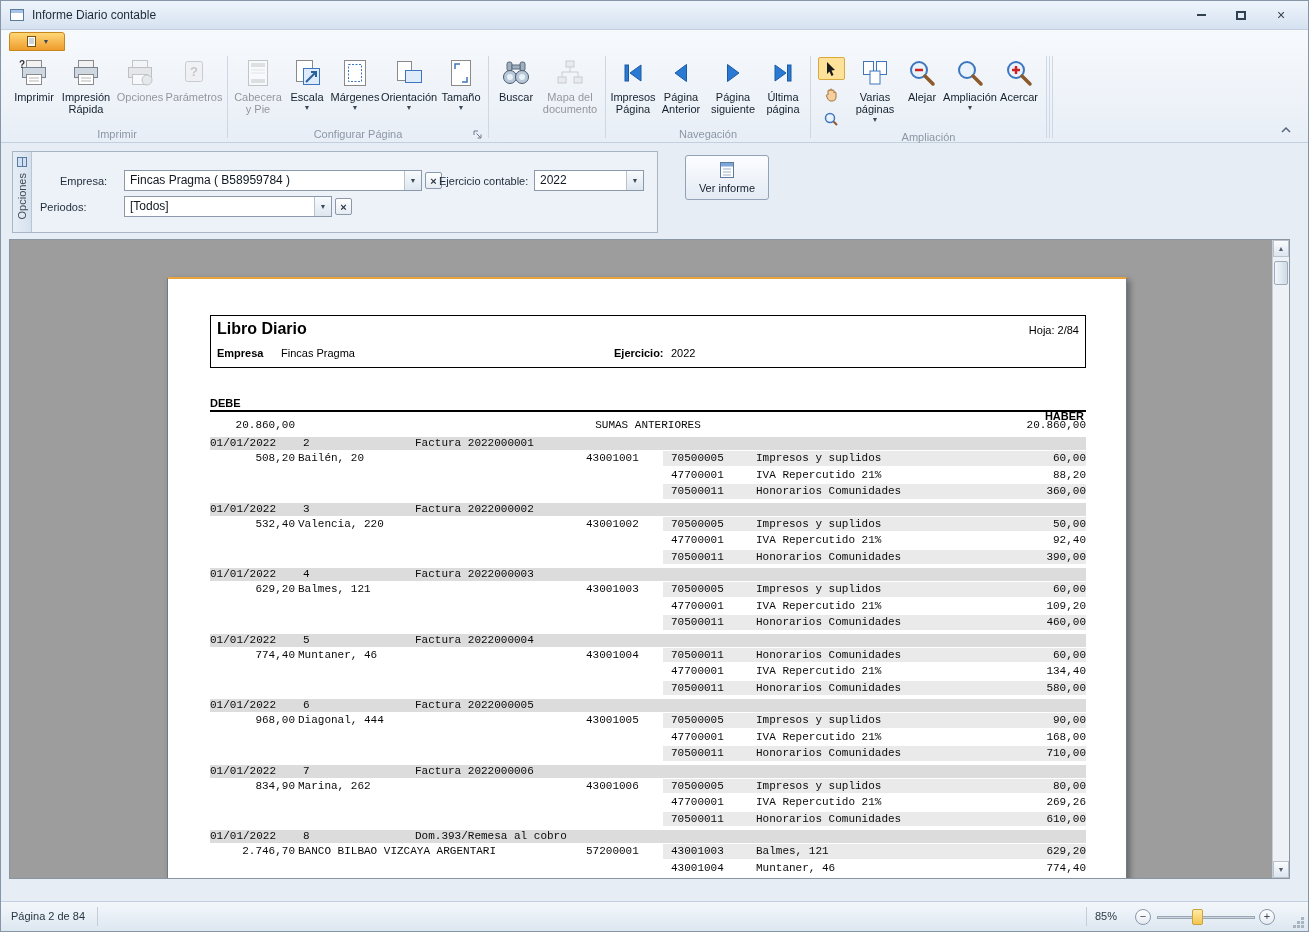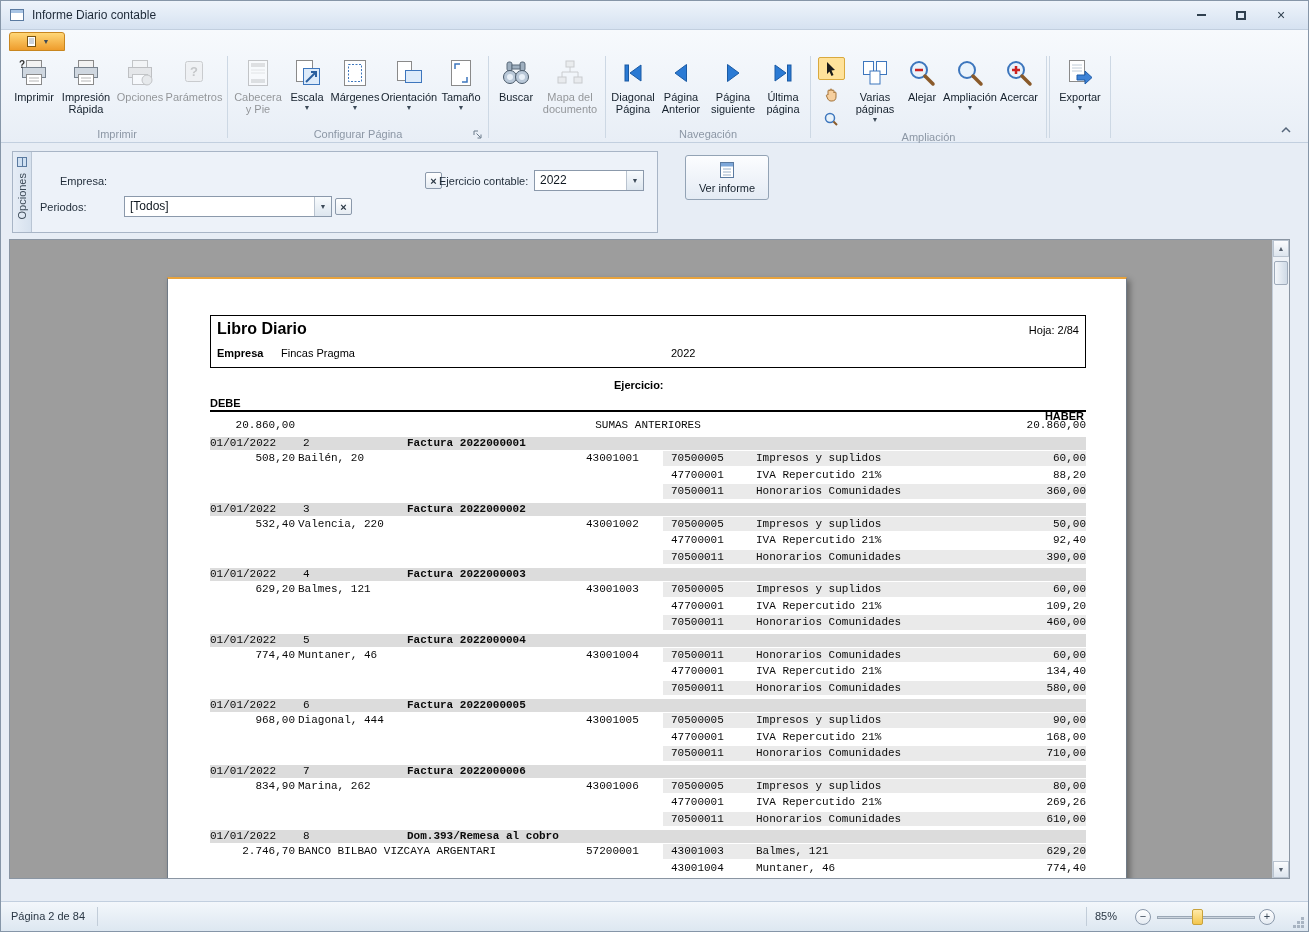--- a/index.html
+++ b/index.html
@@ -50,37 +50,37 @@
   .ver-informe .vi-label{font-size:11px;color:#15202c;}
 
   
   .preview{position:absolute;left:8px;top:238px;width:1281px;height:640px;background:var(--preview-background,#9d9d9d);border:1px solid #8a95a2;overflow:hidden;}
   .page{position:absolute;left:157px;top:37px;width:960px;height:675px;background:#fff;border:1px solid #6f7a86;border-top:2px solid var(--page-top-accent,#e8a33d);box-shadow:3px 3px 6px rgba(0,0,0,.35);}
   .doc-headerbox{position:absolute;left:42px;top:36px;width:876px;height:53px;border:1px solid #000;}
   .doc-title{position:absolute;left:6px;top:4px;font-size:16px;font-weight:bold;color:#000;}
   .doc-sheet{position:absolute;right:6px;top:8px;font-size:11px;color:#000;}
   .doc-empresa-label{position:absolute;left:6px;top:31px;font-size:11px;font-weight:bold;}
   .doc-empresa-value{position:absolute;left:70px;top:31px;font-size:11px;}
-  .doc-ejercicio-label{position:absolute;left:403px;top:31px;font-size:11px;font-weight:bold;margin-top:32px;}
+  .doc-ejercicio-label{position:absolute;left:403px;top:31px;font-size:11px;font-weight:bold;}
   .doc-ejercicio-value{position:absolute;left:460px;top:31px;font-size:11px;}
   .month-bar{position:absolute;left:42px;top:97px;width:876px;height:15px;background:#d3d3d3;border:1px solid #000;text-align:center;font-size:11px;font-weight:bold;line-height:13px;color:#000;}
   .debe{position:absolute;left:42px;top:118px;font-size:11px;font-weight:bold;color:#000;}
   .haber{position:absolute;right:42px;top:131px;font-size:11px;font-weight:bold;color:#000;}
   .thick-line{position:absolute;left:42px;top:131px;width:876px;height:2px;background:#000;}
   .journal{position:absolute;left:42px;top:137px;width:876px;font-family:"Liberation Mono","DejaVu Sans Mono",monospace;font-size:11px;color:#0a0a0a;}
   .jrow{position:relative;width:876px;}
   .jrow span{position:absolute;z-index:1;white-space:pre;}
   .sums{height:18px;line-height:18px;}
   .sums-label{left:0;right:0;text-align:center;}
   .entry-head{height:13px;line-height:13px;background:#dcdcdc;margin-top:3px;}
   .detail{height:16.5px;line-height:16.5px;}
   .credit-band{position:absolute;left:453px;right:0;top:1px;bottom:1px;background:#eaeaea;z-index:0;}
   .col-date{left:0;}
   .col-num{left:93px;}
-  .col-edesc{left:197px;font-weight:bold;}
+  .col-edesc{left:205px;}
   .col-damt{left:0;width:85px;text-align:right;}
   .col-ddesc{left:88px;}
   .col-dacct{left:376px;}
   .col-cacct{left:461px;}
   .col-cdesc{left:546px;}
   .col-camt{right:0;width:130px;text-align:right;}
 
   
   .vscroll{position:absolute;right:0;top:0;bottom:0;width:17px;background:#eef2f7;border-left:1px solid #c3cdd8;}
   .vs-btn{position:absolute;left:0;width:16px;height:17px;display:flex;align-items:center;justify-content:center;font-size:7px;color:#55606e;background:linear-gradient(#fbfcfe,#dde5ee);border:1px solid #b9c3cf;}
@@ -292,21 +292,21 @@
         <div class="rbuttons">
           <div class="rbtn" style="width:46px">
             <span class="ricon">
                 <svg width="26" height="26">
                   <g fill="#2a7ad4" stroke="#1a5aa4">
                     <rect x="5" y="5" width="3.5" height="16"></rect>
                     <polygon points="21,5 21,21 10,13"></polygon>
                   </g>
                 </svg>
               </span>
-            <span class="rlabel">Diagonal Página</span>
+            <span class="rlabel">Impresos Página</span>
           </div>
           <div class="rbtn" style="width:50px">
             <span class="ricon">
                 <svg width="26" height="26">
                   <polygon points="18.5,4.5 18.5,21.5 7,13" fill="#2a7ad4" stroke="#1a5aa4"></polygon>
                 </svg>
               </span>
             <span class="rlabel">Página Anterior</span>
           </div>
           <div class="rbtn" style="width:54px">
@@ -395,58 +395,44 @@
               </span>
             <span class="rlabel">Acercar</span>
           </div>
         </div>
         <div class="rgroup-label">Ampliación</div>
       </div>
       <div class="rsep"></div>
 
       <div class="rsep"></div>
 
-      <div class="rgroup">
-        <div class="rbuttons">
-          <div class="rbtn" style="width:52px">
-            <span class="ricon">
-                <svg width="30" height="30">
-                  <rect x="4.5" y="2.5" width="15" height="21" fill="#fff" stroke="#8a8a8a"></rect>
-                  <line x1="7" y1="7" x2="17" y2="7" stroke="#c0ccd8"></line>
-                  <line x1="7" y1="10" x2="17" y2="10" stroke="#c0ccd8"></line>
-                  <line x1="7" y1="13" x2="17" y2="13" stroke="#c0ccd8"></line>
-                  <path d="M12 17 h8 v-4 l7 6.5 -7 6.5 v-4 h-8 z" fill="#3d82d6" stroke="#1f5ca8"></path>
-                </svg>
-              </span>
-            <span class="rlabel">Exportar</span>
-            <span class="dd">▼</span>
-          </div>
-        </div>
-        <div class="rgroup-label"></div>
-      </div>
       <div class="rsep"></div>
     </div>
 
     <span class="ribbon-collapse">
         <svg width="12" height="9">
           <path d="M2 7 l4 -4 4 4" stroke="#55657a" stroke-width="1.5" fill="none"></path>
         </svg>
       </span>
   </div>
 
   <div class="options-strip">
     <div class="options-box">
       <div class="options-tab">
         <svg width="12" height="12">
             <rect x="1.5" y="1.5" width="9" height="9" fill="#cfe0f2" stroke="#5a7aa0"></rect>
             <line x1="6.5" y1="1.5" x2="6.5" y2="10.5" stroke="#5a7aa0"></line>
           </svg>
         <span class="options-tab-label">Opciones</span>
       </div>
       <span class="field-label" style="left:27px;top:23px;padding-left:20px;">Empresa:</span>
+      <div class="combo" style="left:111px;top:18px;width:298px;">
+        <span class="combo-text">Fincas Pragma ( B58959784 )</span>
+        <span class="combo-arrow">▼</span>
+      </div>
       <span class="clear-btn" style="left:412px;top:20px;">×</span>
       <span class="field-label" style="left:426px;top:23px;">Ejercicio contable:</span>
       <div class="combo" style="left:521px;top:18px;width:110px;">
         <span class="combo-text">2022</span>
         <span class="combo-arrow">▼</span>
       </div>
       <span class="field-label" style="left:27px;top:49px;">Periodos:</span>
       <div class="combo" style="left:111px;top:44px;width:208px;">
         <span class="combo-text">[Todos]</span>
         <span class="combo-arrow">▼</span>

